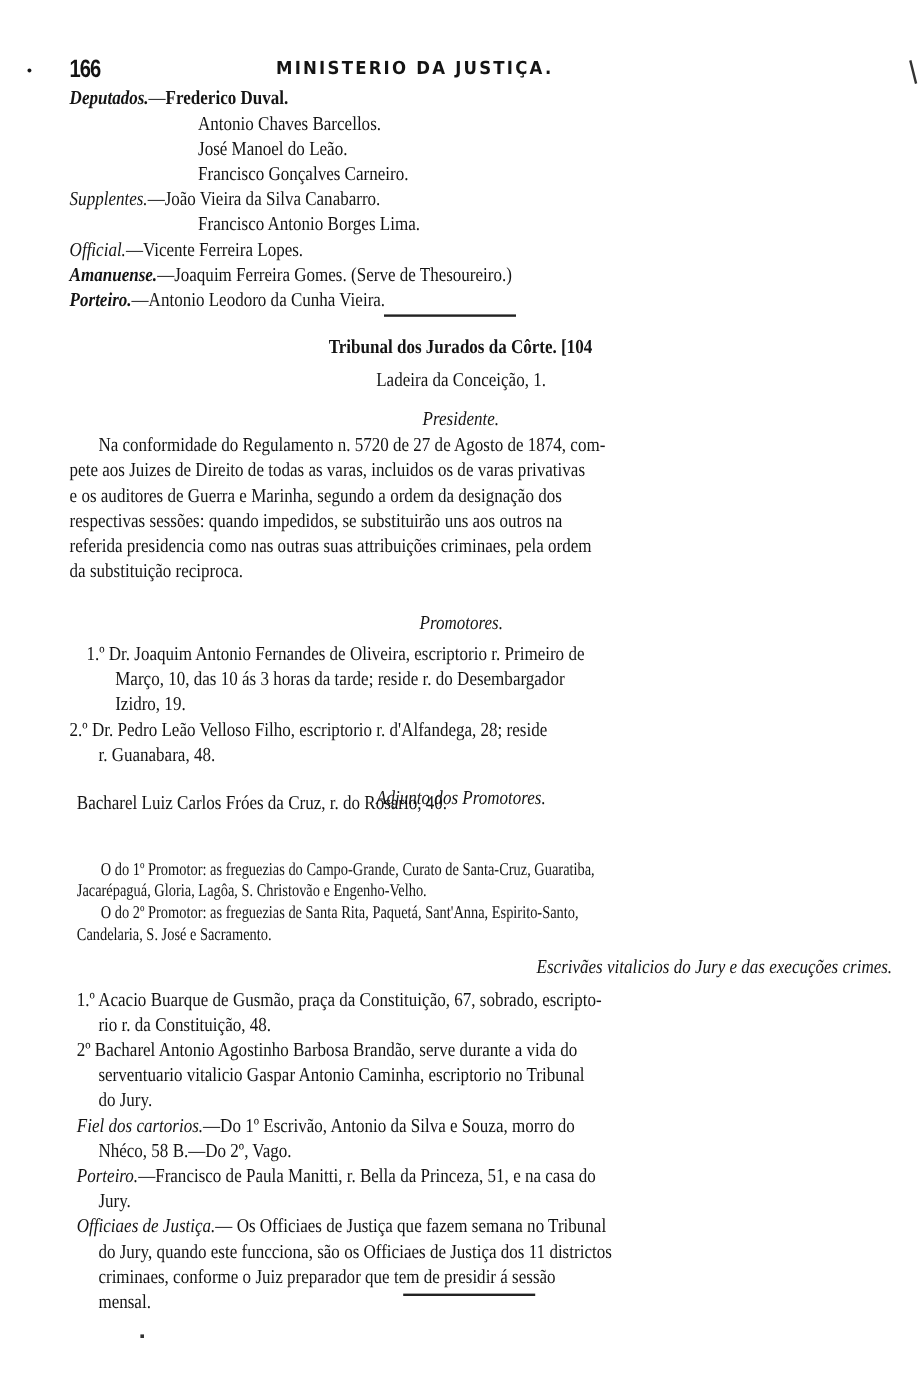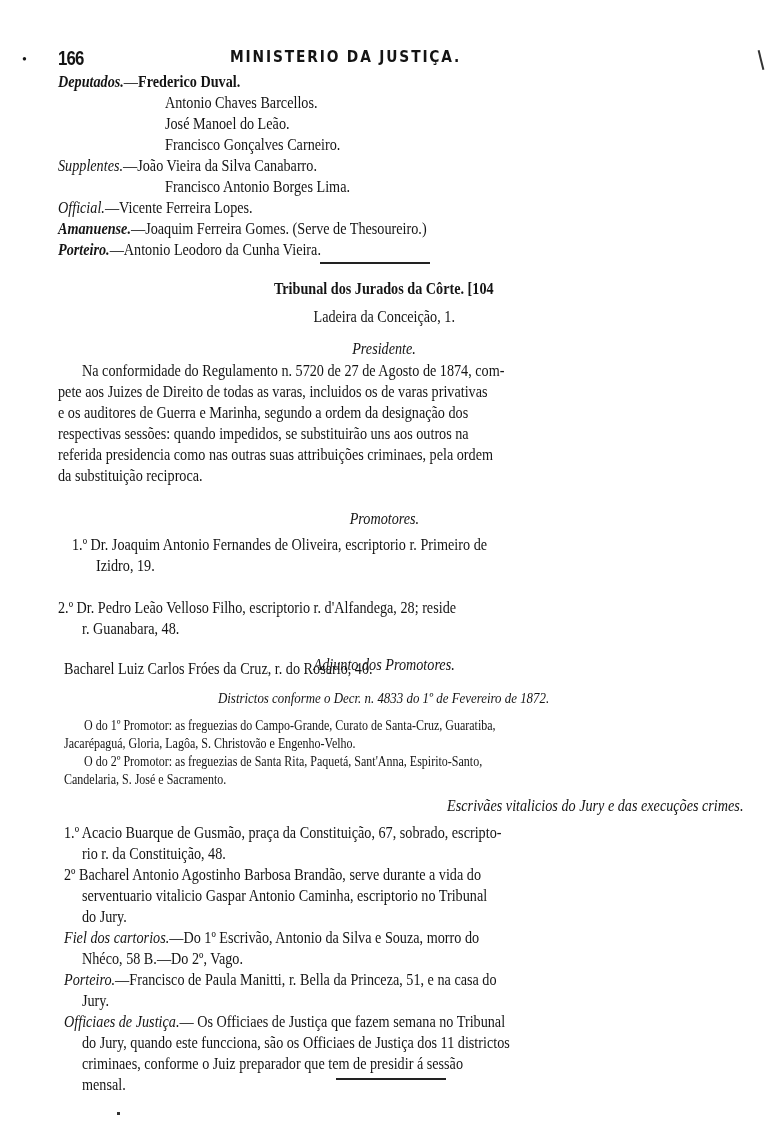--- a/index.html
+++ b/index.html
@@ -78,31 +78,31 @@
     <div class="para-line"><span class="narrow">e os auditores de Guerra e Marinha, segundo a ordem da designação dos</span></div>
     <div class="para-line"><span class="narrow">respectivas sessões: quando impedidos, se substituirão uns aos outros na</span></div>
     <div class="para-line"><span class="narrow">referida presidencia como nas outras suas attribuições criminaes, pela ordem</span></div>
     <div class="para-line"><span class="narrow">da substituição reciproca.</span></div>
   </div>
 
   <div class="abs line center it" style="top:508px;"><span>Promotores.</span></div>
 
   <div class="para-block" style="left:72px; top:534px; width:640px;">
     <div class="para-line"><span class="narrow">1.º Dr. Joaquim Antonio Fernandes de Oliveira, escriptorio r. Primeiro de</span></div>
+    <div class="para-line" style="padding-left:24px;"><span class="narrow">Março, 10, das 10 ás 3 horas da tarde; reside r. do Desembargador</span></div>
     <div class="para-line" style="padding-left:24px;"><span class="narrow">Izidro, 19.</span></div>
   </div>
   <div class="para-block" style="left:58px; top:597px; width:640px;">
     <div class="para-line"><span class="narrow">2.º Dr. Pedro Leão Velloso Filho, escriptorio r. d'Alfandega, 28; reside</span></div>
     <div class="para-line" style="padding-left:24px;"><span class="narrow">r. Guanabara, 48.</span></div>
   </div>
 
   <div class="abs line center it" style="top:630px;margin-top:24px;"><span>Adjunto dos Promotores.</span></div>
   <div class="abs line narrow" style="left:64px; top:658px;">Bacharel Luiz Carlos Fróes da Cruz, r. do Rosario, 40.</div>
 
-  <div class="abs line center it small" style="top:689px;"><span>Districtos conforme o Decr. n. 4833 do 1º de Fevereiro de 1872.</span></div>
 
   <div class="abs line small narrow2" style="left:84px; top:716px;">O do 1º Promotor: as freguezias do Campo-Grande, Curato de Santa-Cruz, Guaratiba,</div>
   <div class="abs line small narrow2" style="left:64px; top:734px;">Jacarépaguá, Gloria, Lagôa, S. Christovão e Engenho-Velho.</div>
   <div class="abs line small narrow2" style="left:84px; top:752px;">O do 2º Promotor: as freguezias de Santa Rita, Paquetá, Sant'Anna, Espirito-Santo,</div>
   <div class="abs line small narrow2" style="left:64px; top:770px;">Candelaria, S. José e Sacramento.</div>
 
   <div class="abs line center it" style="top:795px;text-align:right;"><span>Escrivães vitalicios do Jury e das execuções crimes.</span></div>
 
   <div class="para-block" style="left:64px; top:822px; width:640px;">
     <div class="para-line"><span class="narrow">1.º Acacio Buarque de Gusmão, praça da Constituição, 67, sobrado, escripto-</span></div>

